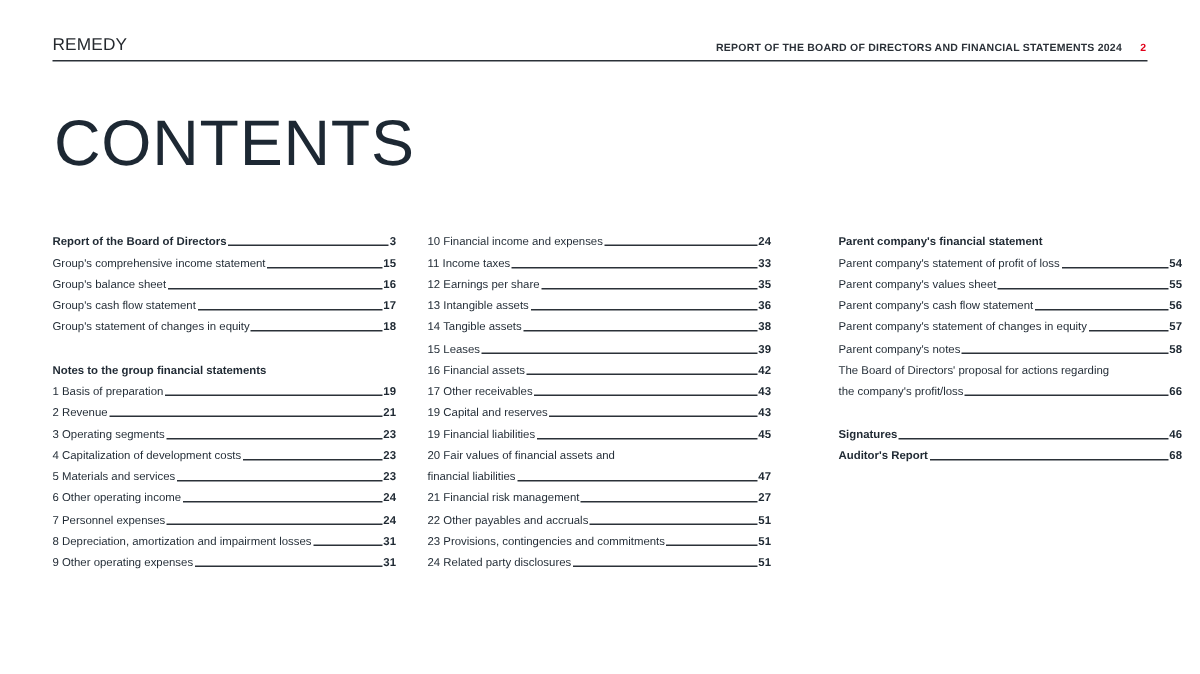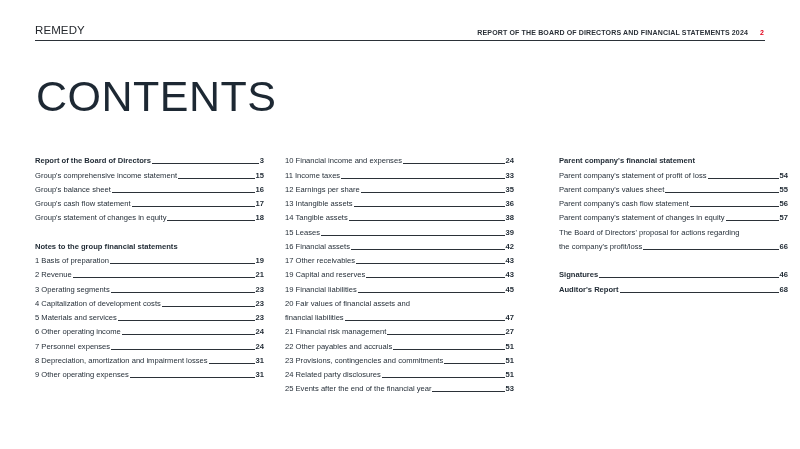--- a/index.html
+++ b/index.html
@@ -180,25 +180,20 @@
     <div class="row">
       <span class="lbl">23 Provisions, contingencies and commitments</span>
       <span class="lead"></span>
       <span class="pg">51</span>
     </div>
     <div class="row">
       <span class="lbl">24 Related party disclosures</span>
       <span class="lead"></span>
       <span class="pg">51</span>
     </div>
-    <div class="row">
-      <span class="lbl">25 Events after the end of the financial year</span>
-      <span class="lead"></span>
-      <span class="pg">53</span>
-    </div>
   </div>
 <div class="col col3">
     <div class="plain heading">Parent company's financial statement</div>
     <div class="row">
       <span class="lbl">Parent company's statement of profit of loss</span>
       <span class="lead"></span>
       <span class="pg">54</span>
     </div>
     <div class="row">
       <span class="lbl">Parent company's values sheet</span>
@@ -208,20 +203,25 @@
     <div class="row">
       <span class="lbl">Parent company's cash flow statement</span>
       <span class="lead"></span>
       <span class="pg">56</span>
     </div>
     <div class="row">
       <span class="lbl">Parent company's statement of changes in equity</span>
       <span class="lead"></span>
       <span class="pg">57</span>
     </div>
+    <div class="row">
+      <span class="lbl">Parent company's notes</span>
+      <span class="lead"></span>
+      <span class="pg">58</span>
+    </div>
     <div class="plain">The Board of Directors' proposal for actions regarding</div>
     <div class="row">
       <span class="lbl">the company's profit/loss</span>
       <span class="lead"></span>
       <span class="pg">66</span>
     </div>
     <div class="spacer"></div>
     <div class="row bold">
       <span class="lbl">Signatures</span>
       <span class="lead"></span>

